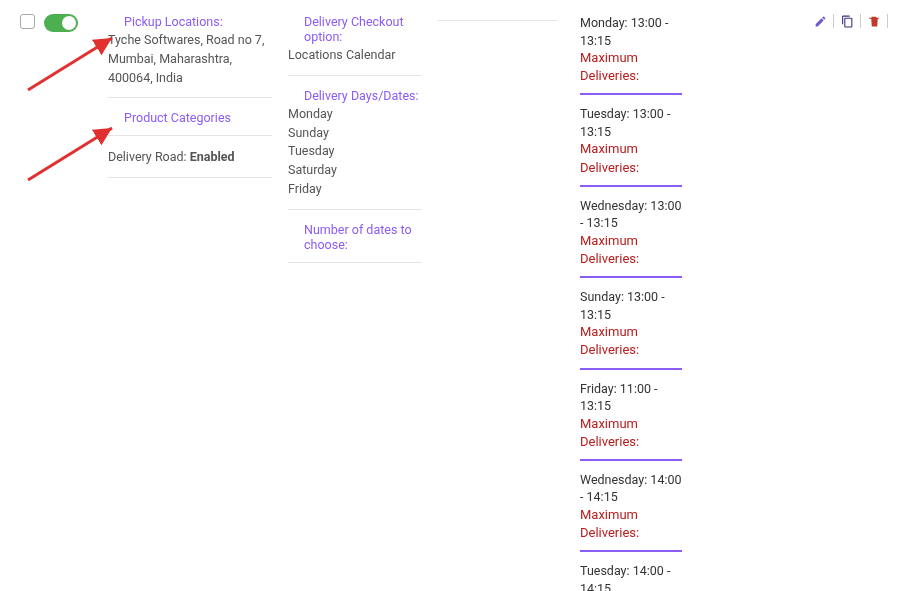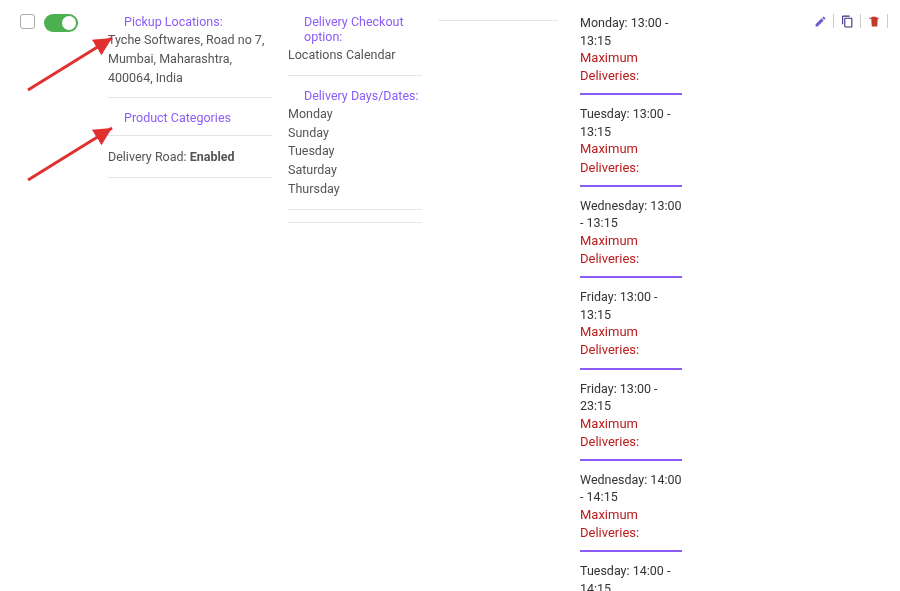--- a/index.html
+++ b/index.html
@@ -149,23 +149,24 @@
   <div class="col col2">
     <div class="heading">Delivery Checkout option:</div>
     <div class="value">Locations Calendar</div>
     <div class="section-break"></div>
 
     <div class="heading">Delivery Days/Dates:</div>
     <div class="value">Monday</div>
     <div class="value">Sunday</div>
     <div class="value">Tuesday</div>
     <div class="value">Saturday</div>
-    <div class="value">Thursday</div>
-    <div class="section-break"></div>
-
+    <div class="value">Friday</div>
+    <div class="section-break"></div>
+
+    <div class="heading">Number of dates to choose:</div>
     <div class="section-break"></div>
   </div>
 
   <div class="col col3">
     <div class="small-hr"></div>
   </div>
 
   <div class="col col4">
     <div id="slots-container">
         <div class="slot-block">
@@ -174,25 +175,25 @@
         </div>
         <div class="slot-block">
           <div class="slot-line1">Tuesday: 13:00 - 13:15</div>
           <div class="slot-line2">Maximum Deliveries:</div>
         </div>
         <div class="slot-block">
           <div class="slot-line1">Wednesday: 13:00 - 13:15</div>
           <div class="slot-line2">Maximum Deliveries:</div>
         </div>
         <div class="slot-block">
-          <div class="slot-line1">Friday: 13:00 - 13:15</div>
-          <div class="slot-line2">Maximum Deliveries:</div>
-        </div>
-        <div class="slot-block">
-          <div class="slot-line1">Friday: 13:00 - 23:15</div>
+          <div class="slot-line1">Sunday: 13:00 - 13:15</div>
+          <div class="slot-line2">Maximum Deliveries:</div>
+        </div>
+        <div class="slot-block">
+          <div class="slot-line1">Friday: 11:00 - 13:15</div>
           <div class="slot-line2">Maximum Deliveries:</div>
         </div>
         <div class="slot-block">
           <div class="slot-line1">Wednesday: 14:00 - 14:15</div>
           <div class="slot-line2">Maximum Deliveries:</div>
         </div>
         <div class="slot-block">
           <div class="slot-line1">Tuesday: 14:00 - 14:15</div>
           <div class="slot-line2">Maximum Deliveries:</div>
         </div>

